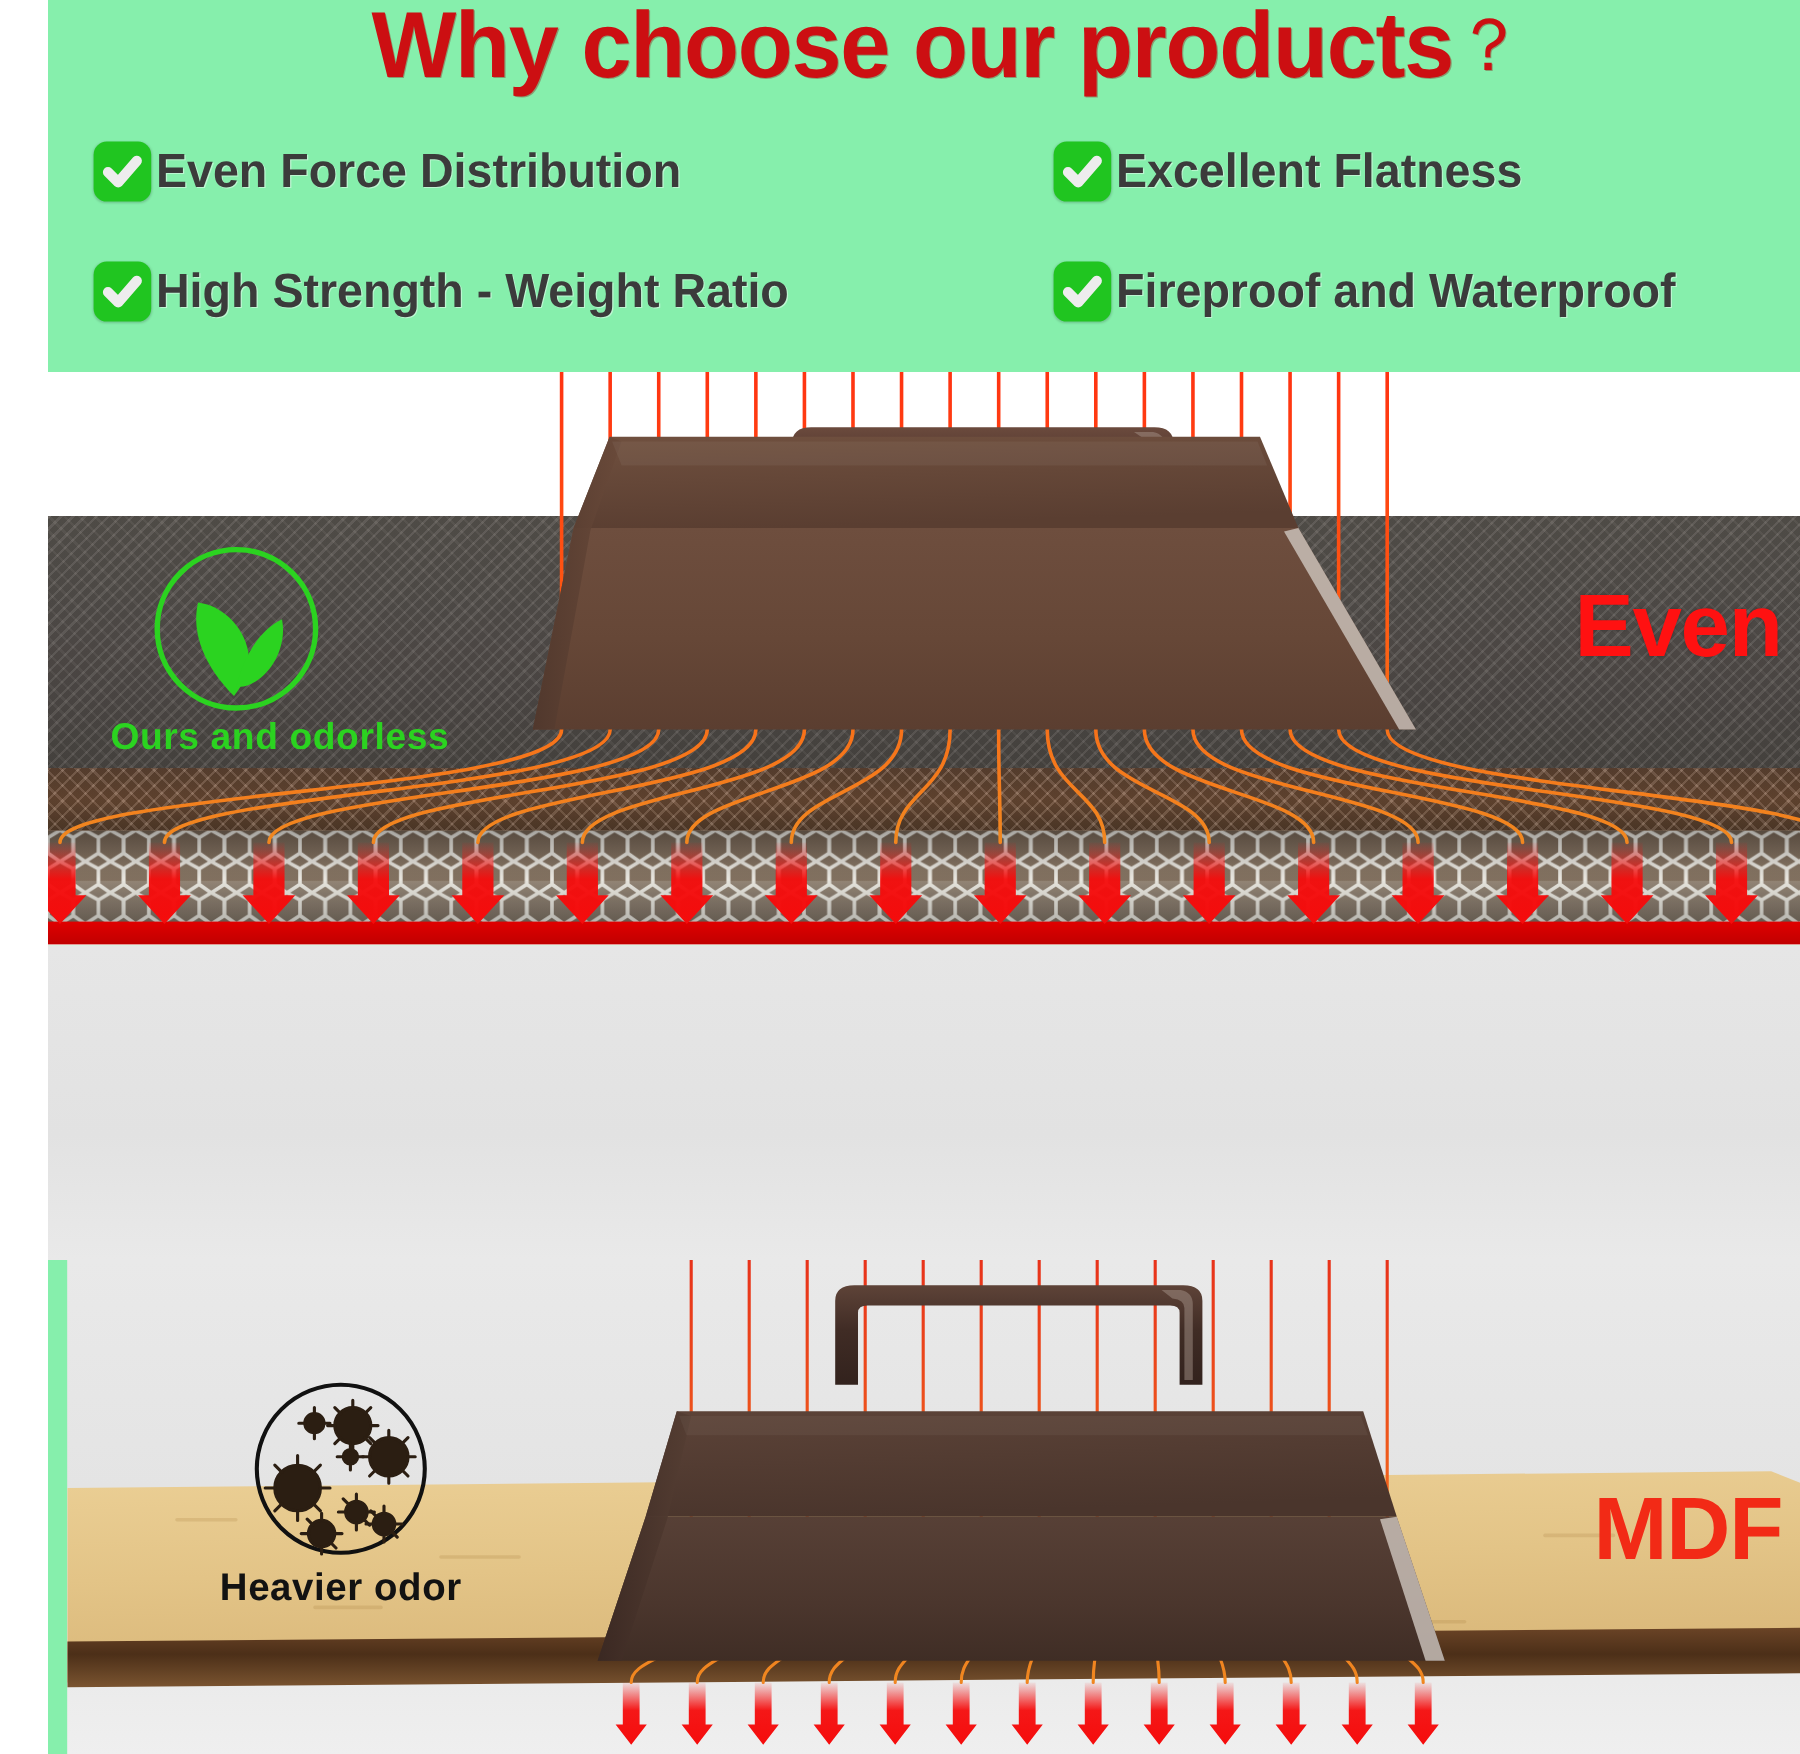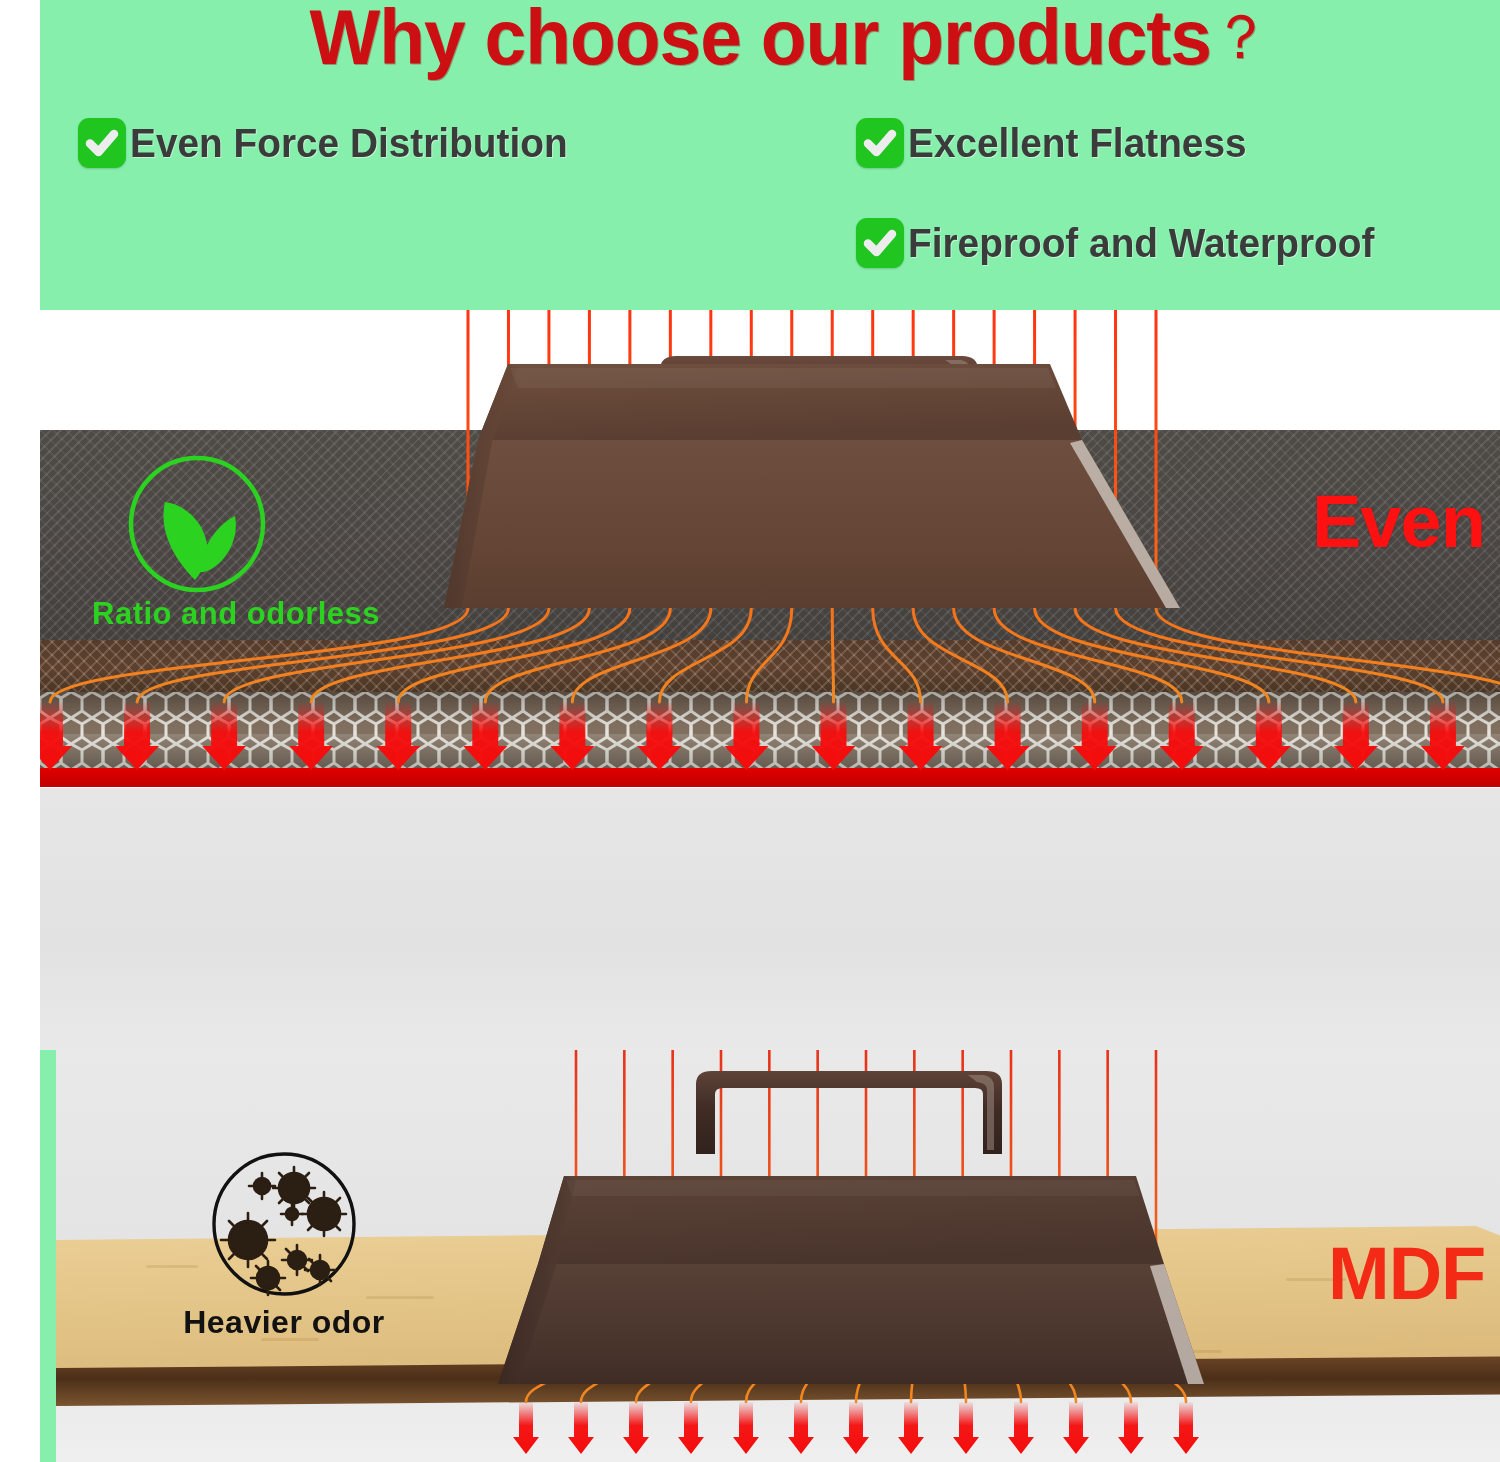--- a/index.html
+++ b/index.html
@@ -59,21 +59,21 @@
     height: 100px;
     width: 1500px;
   }
   .feat {
     position: absolute;
     display: flex;
     align-items: center;
     white-space: nowrap;
   }
   .feat.col-left  { left: 38px; }
-  .feat.col-right { left: 816px; }
+  .feat.col-right { left: 838px; }
 
   .badge {
     position: relative;
     width: 48px;
     height: 50px;
     border-radius: 11px;
     flex: 0 0 auto;
     margin-right: 4px;
   }
   .badge.check { background: #20C520; box-shadow: 0 1px 2px rgba(0,0,0,0.18); }
@@ -247,20 +247,28 @@
         <div class="badge check">
           <svg viewBox="0 0 48 50">
               <path d="M12 25.5 L20.5 34 L36 16" fill="none" stroke="#EDEDED" stroke-width="8.5" stroke-linecap="round" stroke-linejoin="round"></path>
             </svg>
         </div>
         <span class="feat-label">Excellent Flatness</span>
       </div>
     </div>
 
     <div class="feat-row">
+      <div class="feat col-left">
+        <div class="badge check">
+          <svg viewBox="0 0 48 50">
+              <path d="M12 25.5 L20.5 34 L36 16" fill="none" stroke="#EDEDED" stroke-width="8.5" stroke-linecap="round" stroke-linejoin="round"></path>
+            </svg>
+        </div>
+        <span class="feat-label">High Strength - Weight Ratio</span>
+      </div>
       <div class="feat col-right">
         <div class="badge check">
           <svg viewBox="0 0 48 50">
               <path d="M12 25.5 L20.5 34 L36 16" fill="none" stroke="#EDEDED" stroke-width="8.5" stroke-linecap="round" stroke-linejoin="round"></path>
             </svg>
         </div>
         <span class="feat-label">Fireproof and Waterproof</span>
       </div>
     </div>
 
@@ -386,21 +394,21 @@
     </svg>
 
     <div class="ours-tag" style="position:absolute;left:1272px;top:174px;">Even</div>
 
     <div class="eco-badge" style="position:absolute;left:52px;top:142px;">
       <svg viewBox="0 0 172 150">
         <circle cx="86" cy="72" r="66" fill="none" stroke="#2BD320" stroke-width="4.5"></circle>
         <path d="M84 128 C60 104 48 76 54 50 C72 52 92 68 96 92 C98 106 92 118 84 128 Z" fill="#2BD320"></path>
         <path d="M86 120 C92 96 104 74 124 64 C128 84 118 106 102 116 C96 120 90 121 86 120 Z" fill="#2BD320"></path>
       </svg>
-      <div class="eco-text">Ratio and odorless</div>
+      <div class="eco-text">Ours and odorless</div>
     </div>
 
   </div>
 
   <div class="mid-band"></div>
 
   <div class="feat-grid cons">
 
 
     <div class="feat-row">

